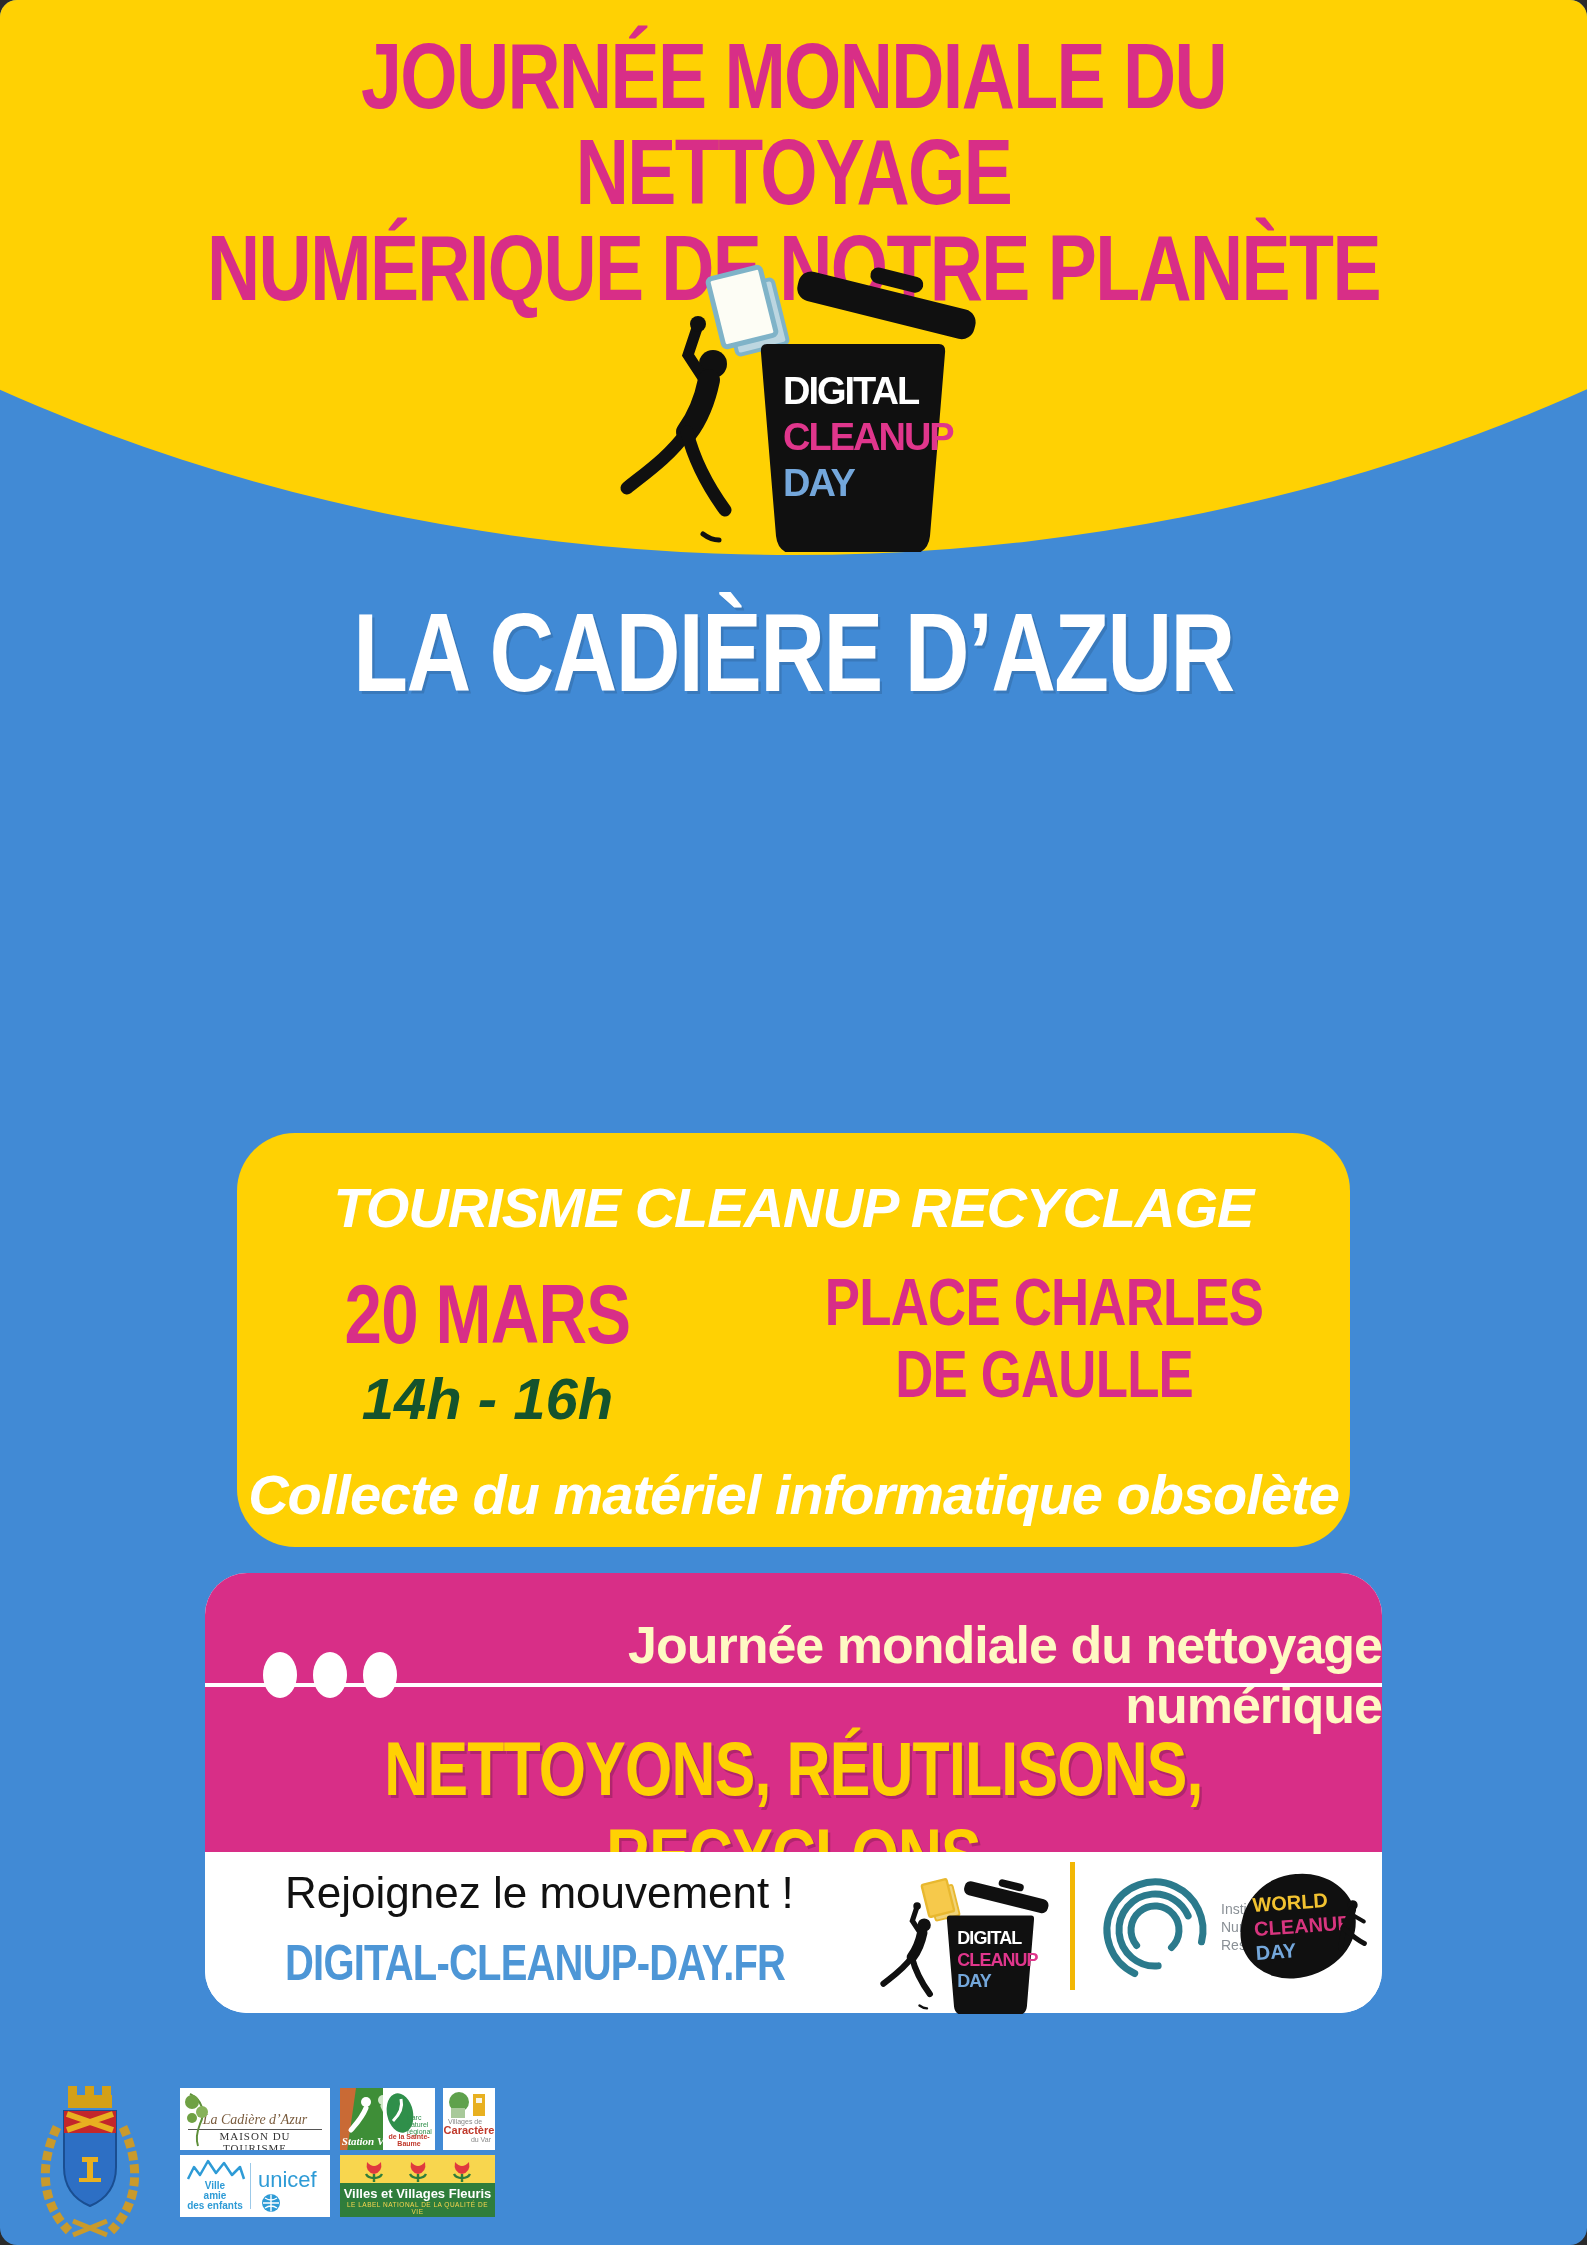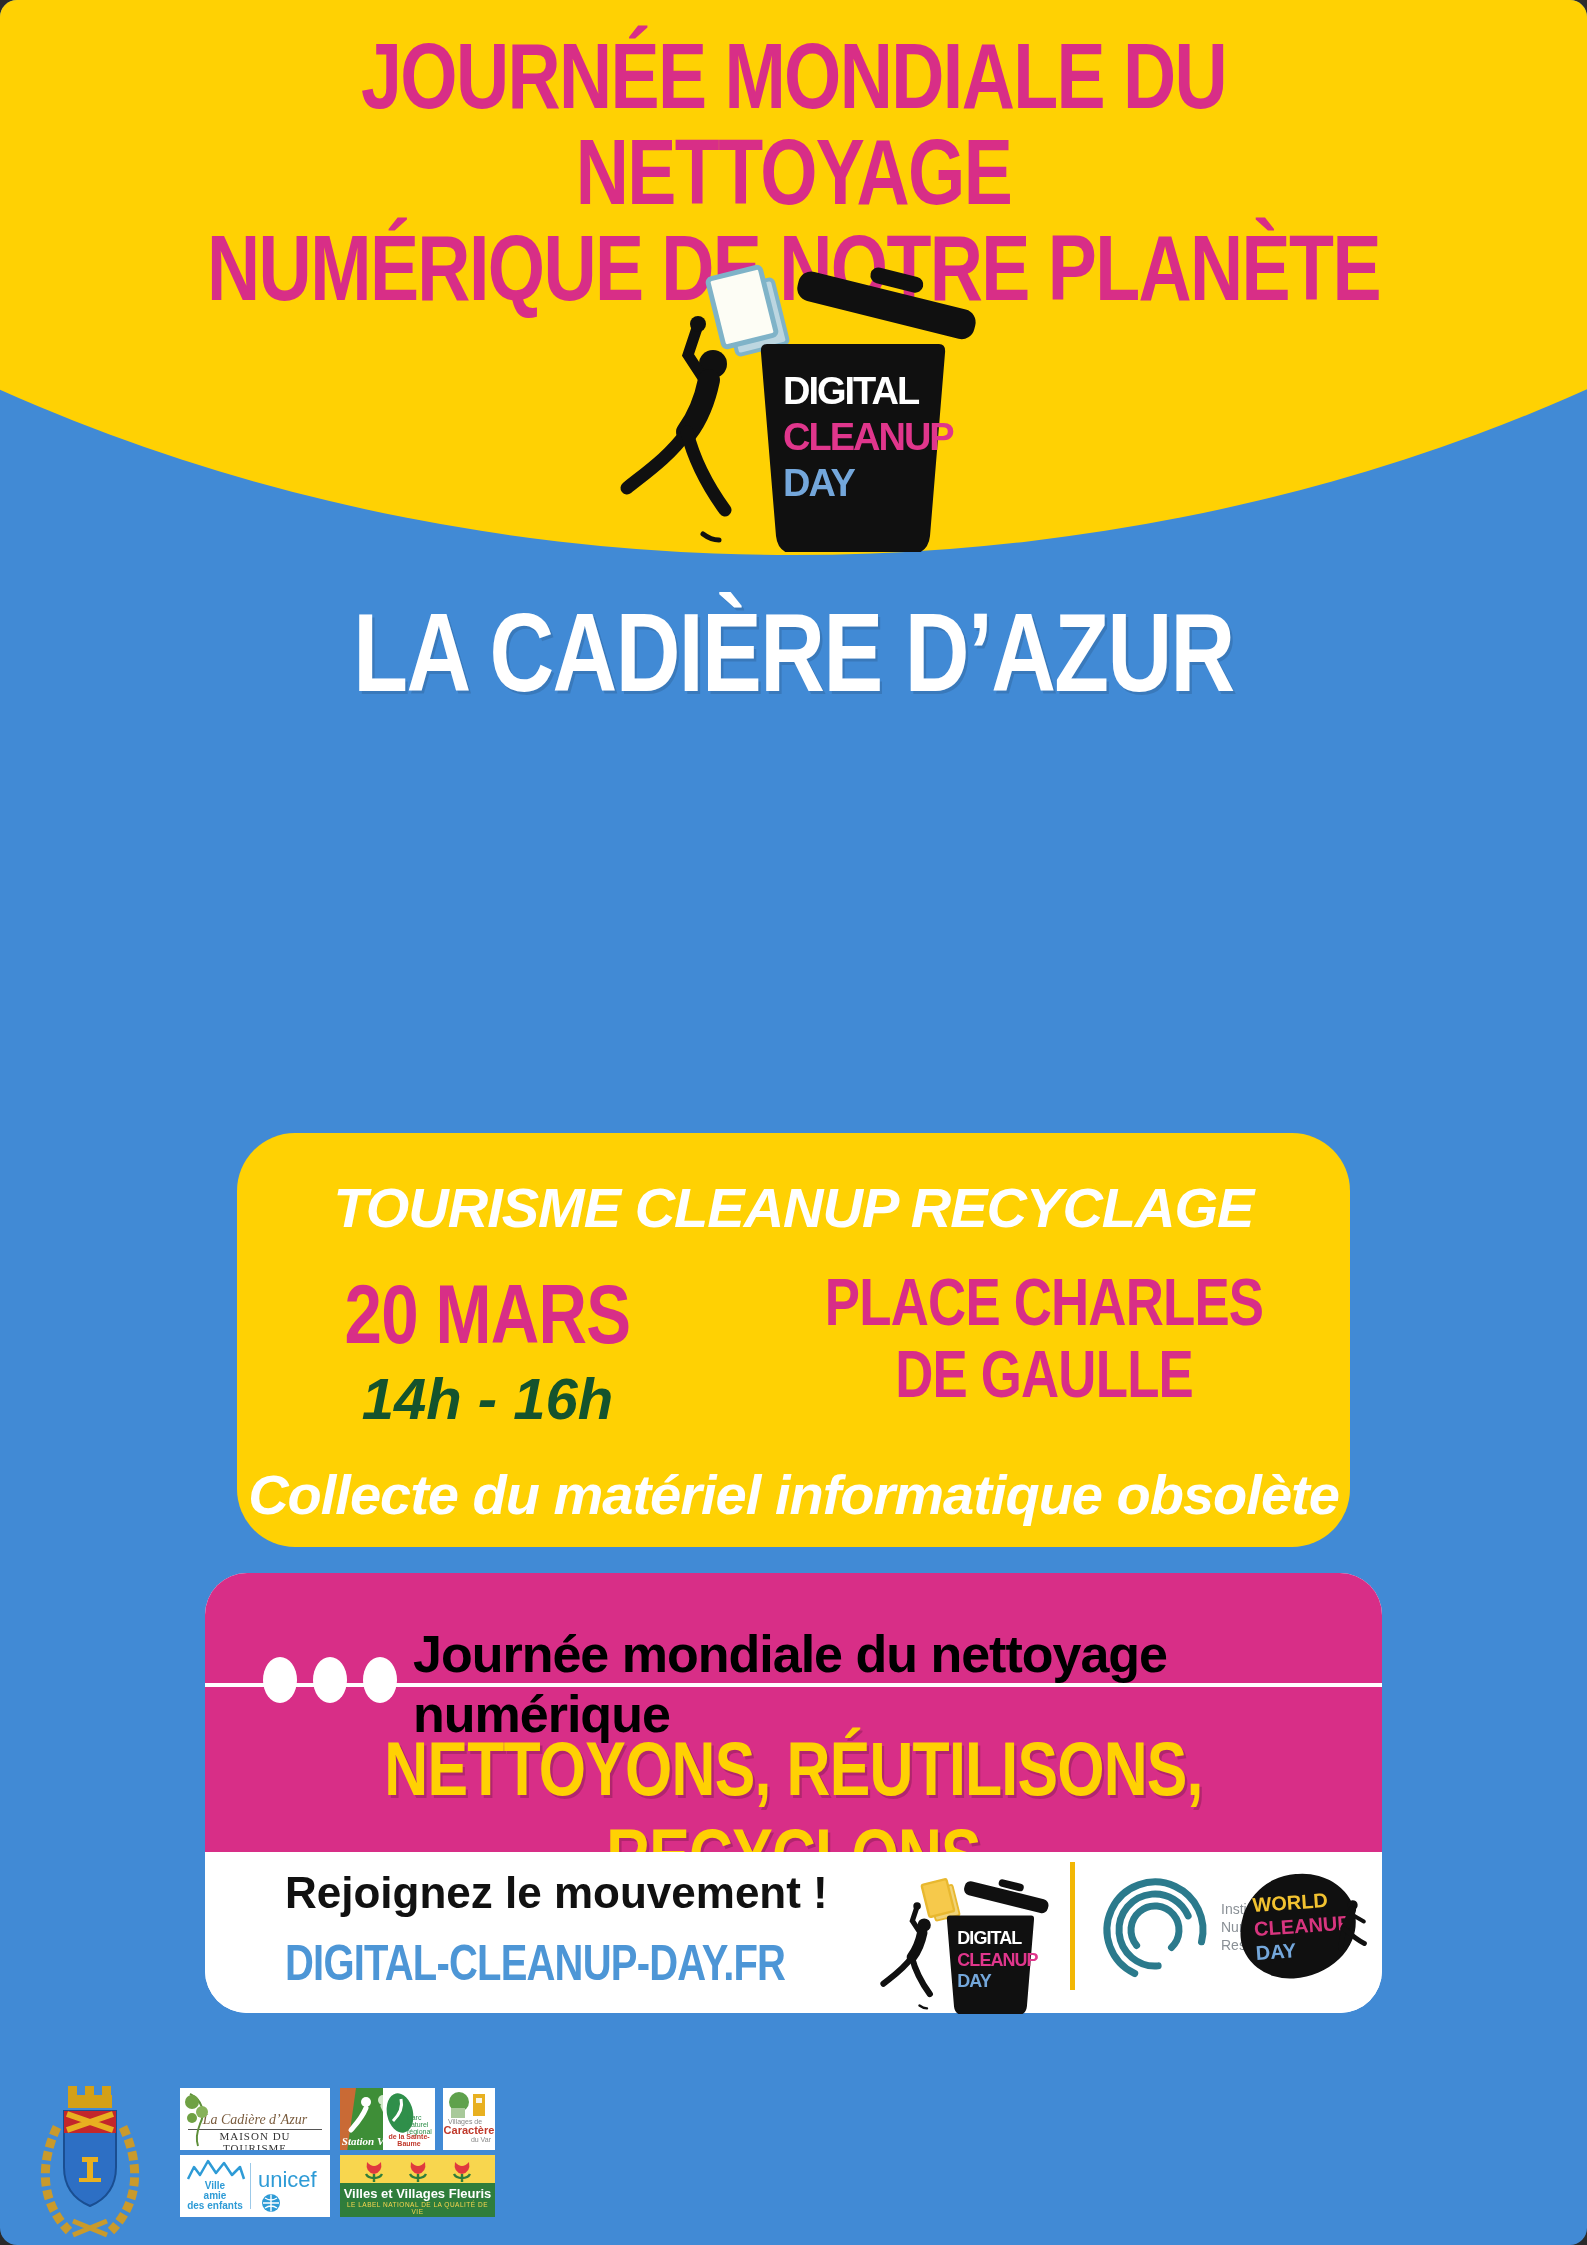--- a/index.html
+++ b/index.html
@@ -51,31 +51,31 @@
   .yellow-box .ev-desc{margin-top:30px;}
   
   .bottom-block{
     position:absolute;left:205px;top:1573px;width:1177px;height:440px;
     border-radius:42px;overflow:hidden;background:#fff;
   }
   .bb-pink{position:relative;height:279px;background:#D82E87;}
   .dots-row{display:flex;align-items:center;padding:42px 0 0 58px;}
   .dot{width:34px;height:46px;border-radius:50%;background:#fff;margin-right:16px;}
   .bb-subtitle{
-    flex:1;text-align:left;color:#000000;font-weight:bold;font-size:52px;letter-spacing:-1px;margin-top:9px;
+    flex:1;text-align:right;color:#fef9c3;font-weight:bold;font-size:52px;letter-spacing:-1px;
   }
   .bb-divider{position:absolute;left:0;top:110px;width:100%;height:4px;background:#fff;}
   .bb-slogan{
     position:absolute;left:0;top:152px;width:100%;text-align:center;
     color:#FFD103;font-weight:bold;font-size:76px;letter-spacing:-1px;
     text-shadow:3px 3px 0 rgba(0,0,0,.18);
   }
   .bb-white{position:relative;height:161px;background:#fff;}
   .join-col{position:absolute;left:80px;top:16px;}
-  .join{color:#111;font-weight:bold;font-size:44px;}
+  .join{color:#111;font-weight:normal;font-size:44px;}
   .url{color:#4D96D6;font-weight:bold;font-size:50px;margin-top:16px;letter-spacing:-1px;
        transform-origin:left center;}
   .vline{position:absolute;left:865px;top:10px;width:5px;height:128px;background:#F2B705;}
   .inr-logo{position:absolute;left:888px;top:18px;}
   .inr-text{fill:#8A9096;font-size:14px;}
   .wcd{
     position:absolute;left:1035px;top:22px;width:116px;height:104px;background:#101010;
     border-radius:52% 48% 58% 44% / 58% 46% 54% 44%;transform:rotate(-4deg);
   }
   .wcd span{display:block;font-weight:bold;font-size:20px;line-height:24px;

